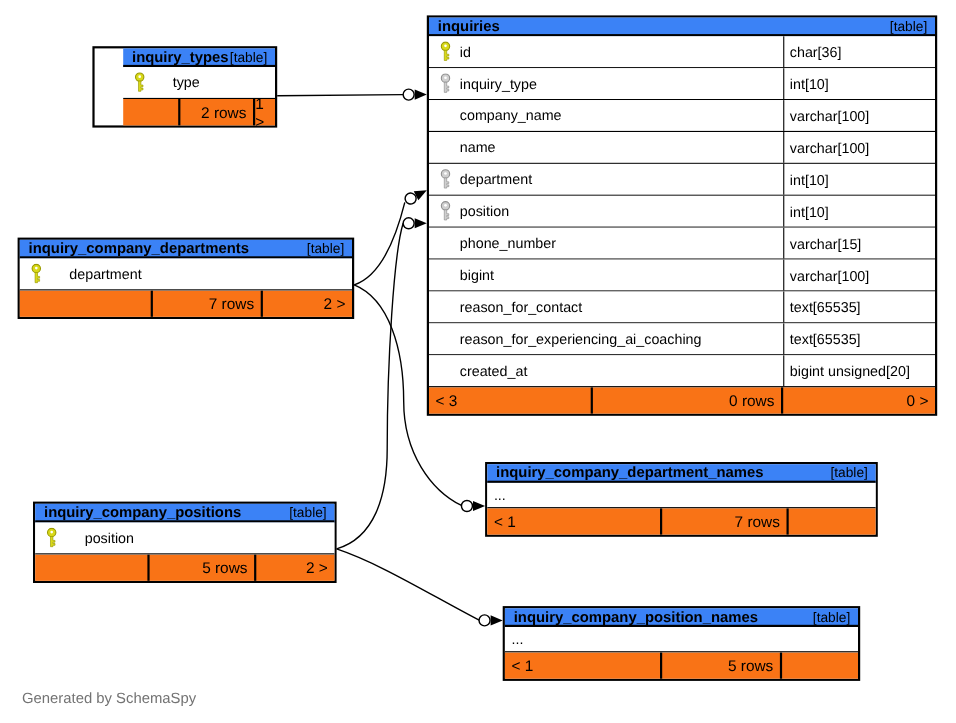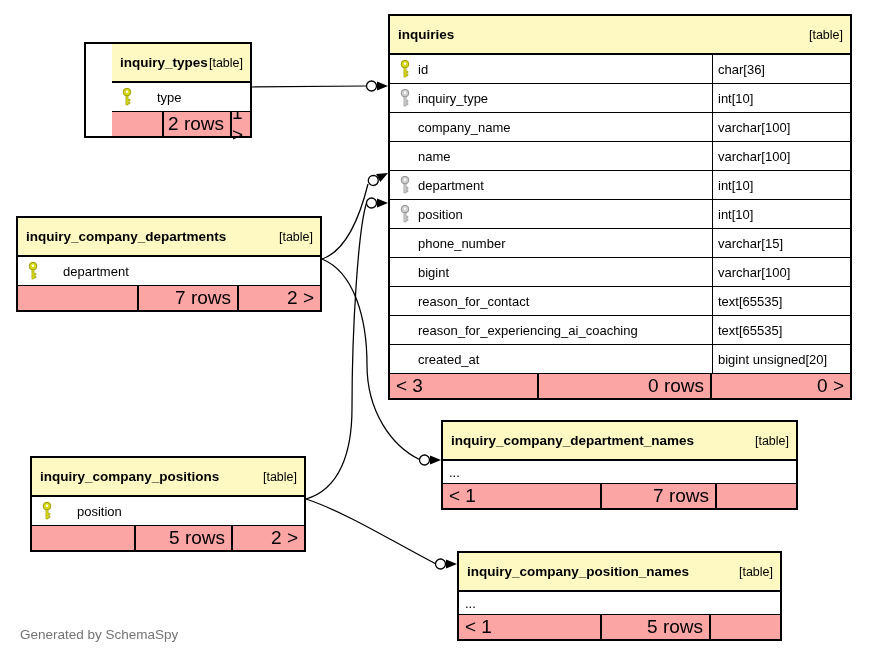--- a/index.html
+++ b/index.html
@@ -5,34 +5,34 @@
   html,body{margin:0;padding:0;background:#ffffff;}
   #canvas{
     position:relative;width:869px;height:657px;background:#ffffff;overflow:hidden;
     font-family:"Liberation Sans","DejaVu Sans",sans-serif;color:#000;
   }
   #rel-svg{position:absolute;left:0;top:0;z-index:3;pointer-events:none;}
   .tbl{
     position:absolute;z-index:2;background:#ffffff;border:2px solid #000;box-sizing:border-box;
   }
   .tbl-head{
-    position:relative;height:39px;background:#fef9c3;border-bottom:2px solid #000;box-sizing:border-box;
+    position:relative;height:17px;background:#3b82f6;border-bottom:2px solid #000;box-sizing:border-box;
     display:flex;align-items:center;
   }
   .tbl-title{font-weight:bold;font-size:13.5px;padding-left:8px;white-space:nowrap;}
   .tbl-tag{position:absolute;right:7px;top:50%;transform:translateY(-50%);font-size:12.5px;font-weight:normal;}
   .tbl-row{position:relative;height:29px;border-bottom:1px solid #000;box-sizing:border-box;background:#fff;}
   .tbl-row.ellipsis{height:23px;}
   .key{position:absolute;left:9px;top:50%;transform:translateY(-50%);width:12px;height:19px;}
   .col-name{position:absolute;top:50%;transform:translateY(-50%);font-size:13px;white-space:nowrap;}
   .col-type{
     position:absolute;top:0;bottom:0;right:0;border-left:1px solid #000;box-sizing:border-box;
     display:flex;align-items:center;padding-left:5px;font-size:13px;white-space:nowrap;
   }
-  .tbl-foot{display:flex;height:24px;background:#fca5a5;font-size:19px;}
+  .tbl-foot{display:flex;height:24px;background:#f97316;font-size:14px;}
   .fc{display:flex;align-items:center;box-sizing:border-box;height:100%;}
   .fc-l{justify-content:flex-start;padding-left:6px;border-right:2px solid #000;}
   .fc-m{justify-content:flex-end;padding-right:6px;border-right:2px solid #000;}
   .fc-r{flex:1;justify-content:flex-end;padding-right:6px;}
   #generated-note{position:absolute;left:20px;top:627px;font-size:13.5px;color:#737373;z-index:2;}
 </style>
 </head>
 <body>
 
 <div id="canvas">

